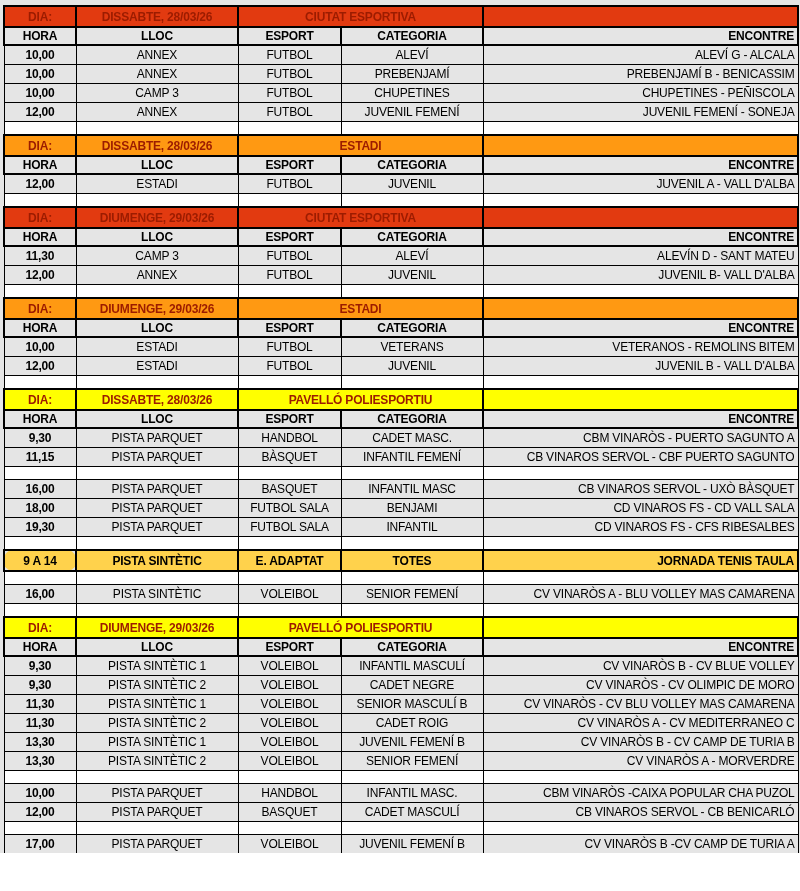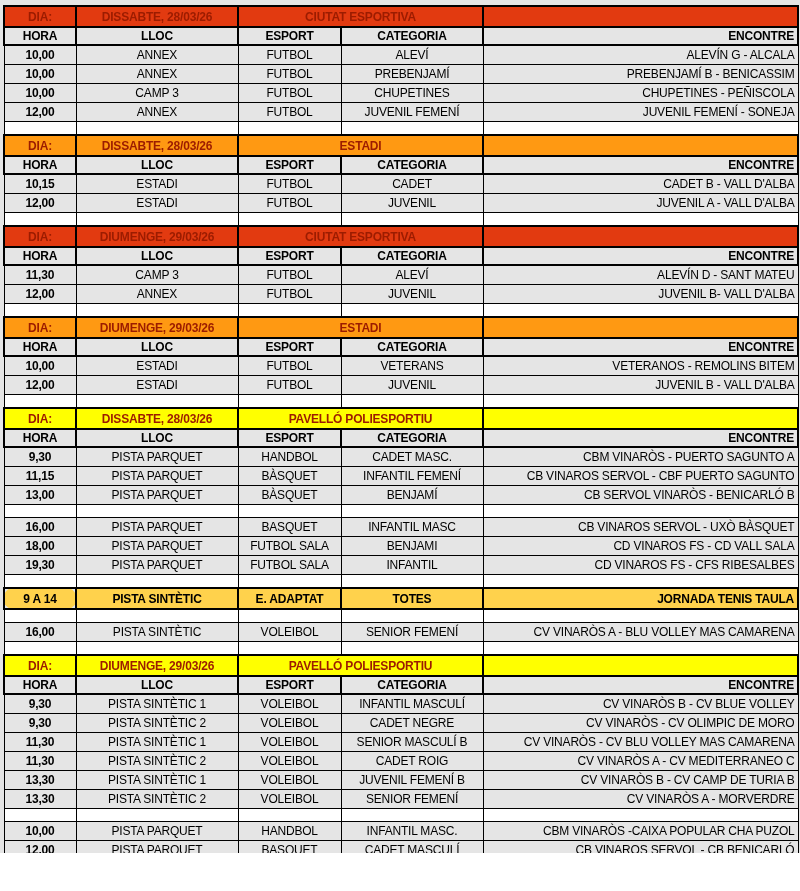--- a/index.html
+++ b/index.html
@@ -86,21 +86,21 @@
           <td class="al-c">LLOC</td>
           <td class="al-c">ESPORT</td>
           <td class="al-c">CATEGORIA</td>
           <td class="al-l">ENCONTRE</td>
         </tr>
         <tr class="match">
           <td class="al-c bold">10,00</td>
           <td class="al-c">ANNEX</td>
           <td class="al-c">FUTBOL</td>
           <td class="al-c">ALEVÍ</td>
-          <td class="al-l">ALEVÍN G - ALCALA</td>
+          <td class="al-l">ALEVÍ G - ALCALA</td>
         </tr>
         <tr class="match">
           <td class="al-c bold">10,00</td>
           <td class="al-c">ANNEX</td>
           <td class="al-c">FUTBOL</td>
           <td class="al-c">PREBENJAMÍ</td>
           <td class="al-l">PREBENJAMÍ B - BENICASSIM</td>
         </tr>
         <tr class="match">
           <td class="al-c bold">10,00</td>
@@ -130,27 +130,20 @@
           <td style="background: rgb(255, 153, 18); color: rgb(156, 28, 0);"></td>
         </tr>
         <tr class="cols">
           <td class="al-c">HORA</td>
           <td class="al-c">LLOC</td>
           <td class="al-c">ESPORT</td>
           <td class="al-c">CATEGORIA</td>
           <td class="al-l">ENCONTRE</td>
         </tr>
         <tr class="match">
-          <td class="al-c bold">10,15</td>
-          <td class="al-c">ESTADI</td>
-          <td class="al-c">FUTBOL</td>
-          <td class="al-c">CADET</td>
-          <td class="al-l">CADET B - VALL D'ALBA</td>
-        </tr>
-        <tr class="match">
           <td class="al-c bold">12,00</td>
           <td class="al-c">ESTADI</td>
           <td class="al-c">FUTBOL</td>
           <td class="al-c">JUVENIL</td>
           <td class="al-l">JUVENIL A - VALL D'ALBA</td>
         </tr>
         <tr class="spacer">
           <td></td>
           <td></td>
           <td></td>
@@ -244,27 +237,20 @@
           <td class="al-c">HANDBOL</td>
           <td class="al-c">CADET MASC.</td>
           <td class="al-l">CBM VINARÒS - PUERTO SAGUNTO A</td>
         </tr>
         <tr class="match">
           <td class="al-c bold">11,15</td>
           <td class="al-c">PISTA PARQUET</td>
           <td class="al-c">BÀSQUET</td>
           <td class="al-c">INFANTIL FEMENÍ</td>
           <td class="al-l">CB VINAROS SERVOL - CBF PUERTO SAGUNTO</td>
-        </tr>
-        <tr class="match">
-          <td class="al-c bold">13,00</td>
-          <td class="al-c">PISTA PARQUET</td>
-          <td class="al-c">BÀSQUET</td>
-          <td class="al-c">BENJAMÍ</td>
-          <td class="al-l">CB SERVOL VINARÒS - BENICARLÓ B</td>
         </tr>
         <tr class="spacer">
           <td></td>
           <td></td>
           <td></td>
           <td></td>
           <td></td>
         </tr>
         <tr class="match">
           <td class="al-c bold">16,00</td>

